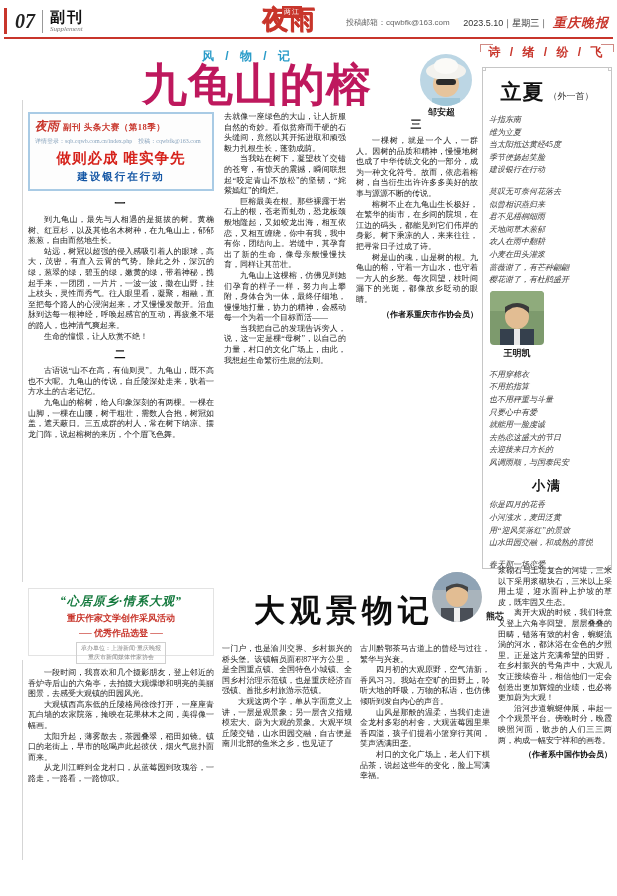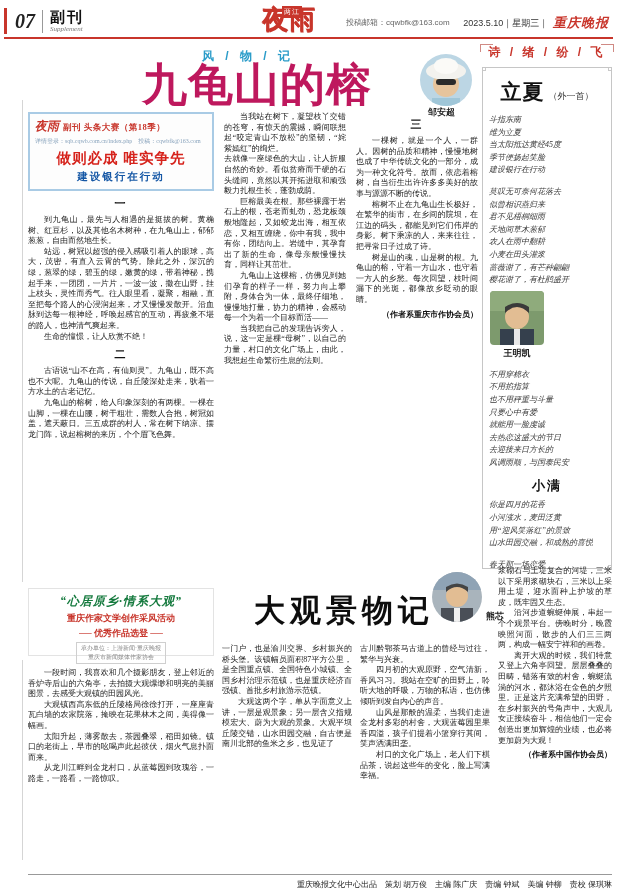--- a/index.html
+++ b/index.html
@@ -156,22 +156,22 @@
             <p class="para">站远，树冠以超强的侵入感吸引着人的眼球，高大，茂密，有直入云霄的气势。除此之外，深沉的绿，葱翠的绿，碧玉的绿，嫩黄的绿，带着神秘，携起手来，一团团，一片片，一波一波，撒在山野，挂上枝头，灵性而秀气。往人眼里看，凝聚，相融，直至把每个路人的心浸润起来，才又慢慢发散开。沿血脉到达每一根神经，呼唤起感官的互动，再疲惫不堪的路人，也神清气爽起来。</p>
             <p class="para">生命的憧憬，让人欣赏不绝！</p>
           </div>
         <div class="marker">二</div>
         <div>
             <p class="para">古语说“山不在高，有仙则灵”。九龟山，既不高也不大呢。九龟山的传说，自丘陵深处走来，驮着一方水土的古老记忆。</p>
             <p class="para">九龟山的榕树，给人印象深刻的有两棵。一棵在山脚，一棵在山腰，树干粗壮，需数人合抱，树冠如盖，遮天蔽日。三五成群的村人，常在树下纳凉、摆龙门阵，说起榕树的来历，个个眉飞色舞。</p>
           </div>
       </div>
       <div class="colB">
+          <p class="para noindent">去就像一座绿色的大山，让人折服自然的奇妙。看似贫瘠而干硬的石头缝间，竟然以其开拓进取和顽强毅力扎根生长，蓬勃成荫。</p>
           <p class="para">当我站在树下，凝望枝丫交错的苍穹，有惊天的震撼，瞬间联想起“咬定青山不放松”的坚韧，“姹紫嫣红”的绚烂。</p>
-          <p class="para noindent">去就像一座绿色的大山，让人折服自然的奇妙。看似贫瘠而干硬的石头缝间，竟然以其开拓进取和顽强毅力扎根生长，蓬勃成荫。</p>
           <p class="para">巨榕最美在根。那些裸露于岩石上的根，苍老而虬劲，恐龙板颈般地隆起，又如蛟龙出海，相互依恋，又相互缠绕，你中有我，我中有你，团结向上。岩缝中，其孕育出了新的生命，像母亲般慢慢扶育，同样让其茁壮。</p>
           <p class="para">九龟山上这棵榕，仿佛见到她们孕育的样子一样，努力向上攀附，身体合为一体，最终仔细地，慢慢地打量，协力的精神，会感动每一个为着一个目标而活——</p>
           <p class="para">当我把自己的发现告诉旁人，说，这一定是棵“母树”，以自己的力量，村口的文化广场上，由此，我想起生命繁衍生息的法则。</p>
         </div>
       <div class="colC">
         <div class="marker">三</div>
         <div>
             <p class="para">一棵树，就是一个人，一群人。因树的品质和精神，慢慢地树也成了中华传统文化的一部分，成为一种文化符号。故而，依恋着榕树，自当衍生出许许多多美好的故事与源源不断的传说。</p>
             <p class="para">榕树不止在九龟山生长极好，在繁华的街市，在乡间的院坝，在江边的码头，都能见到它们伟岸的身影。树下乘凉的人，来来往往，把寻常日子过成了诗。</p>
             <p class="para">树是山的魂，山是树的根。九龟山的榕，守着一方山水，也守着一方人的乡愁。每次回望，枝叶间漏下的光斑，都像故乡眨动的眼睛。</p>
@@ -291,22 +291,21 @@
       </div>
     <div class="bcol bcol3">
         <p class="para noindent">古川黔鄂茶马古道上的曾经与过往，繁华与兴衰。</p>
         <p class="para">四月初的大观原野，空气清新，香风习习。我站在空旷的田野上，聆听大地的呼吸，万物的私语，也仿佛倾听到发自内心的声音。</p>
         <p class="para">山风是那般的温柔，当我们走进金龙村多彩的村舍，大观蓝莓园里果香四溢，孩子们提着小篮穿行其间，笑声洒满田垄。</p>
         <p class="para">村口的文化广场上，老人们下棋品茶，说起这些年的变化，脸上写满幸福。</p>
       </div>
     <div class="bcol bcol4">
       <div>
           <p class="para noindent">浆砌石与土堤复合的河堤，三米以下采用浆砌块石，三米以上采用土堤，迎水面种上护坡的草皮，既牢固又生态。</p>
+          <p class="para">离开大观的时候，我们特意又登上六角亭回望。层层叠叠的田畴，错落有致的村舍，蜿蜒流淌的河水，都沐浴在金色的夕照里。正是这片充满希望的田野，在乡村振兴的号角声中，大观儿女正接续奋斗，相信他们一定会创造出更加辉煌的业绩，也必将更加蔚为大观！</p>
           <p class="para">沿河步道蜿蜒伸展，串起一个个观景平台。傍晚时分，晚霞映照河面，散步的人们三三两两，构成一幅安宁祥和的画卷。</p>
-          <p class="para">离开大观的时候，我们特意又登上六角亭回望。层层叠叠的田畴，错落有致的村舍，蜿蜒流淌的河水，都沐浴在金色的夕照里。正是这片充满希望的田野，在乡村振兴的号角声中，大观儿女正接续奋斗，相信他们一定会创造出更加辉煌的业绩，也必将更加蔚为大观！</p>
         </div>
       <div class="authnote">（作者系中国作协会员）</div>
     </div>
   </div>
 
-  <div class="footer">重庆晚报文化中心出品　策划 胡万俊　主编 陈广庆　责编 钟斌　美编 钟柳　责校 保琪琳</div>
 
 </div>
 
 </body></html>

